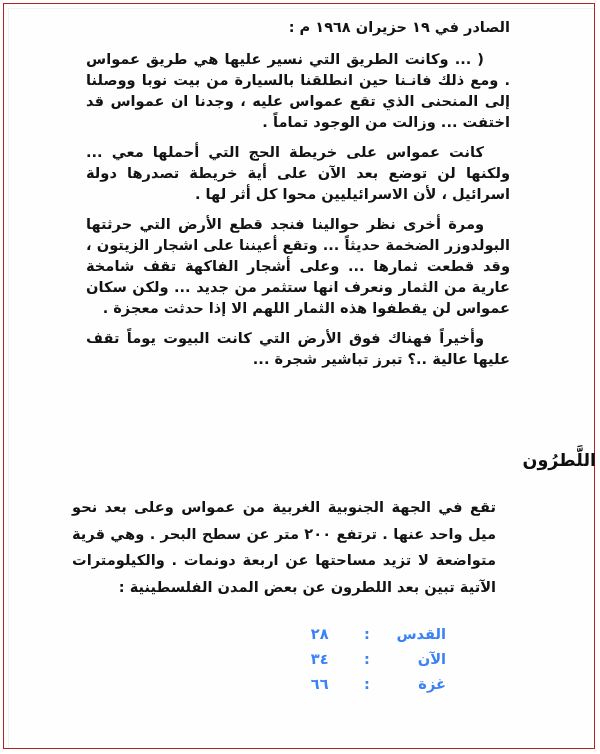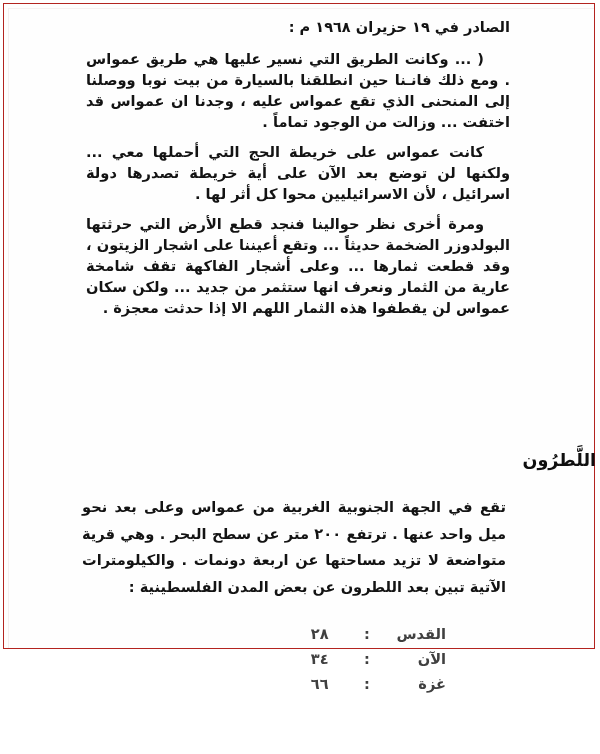--- a/index.html
+++ b/index.html
@@ -14,21 +14,21 @@
     overflow: hidden;
     font-family: "DejaVu Sans", "Liberation Sans", sans-serif;
   }
 
   
   .page-frame {
     position: absolute;
     left: 3px;
     top: 3px;
     width: 592px;
-    height: 646px;
+    height: 746px;
     border: 1.6px solid #b3231f;
     box-sizing: border-box;
     background: #fefefe;
   }
   .page-frame::after {
     
     content: "";
     position: absolute;
     left: 4px;
     top: 4px;
@@ -101,21 +101,21 @@
     text-align: right;
     font-size: 17.5px;
     font-weight: 700;
     color: #0f0f0f;
     letter-spacing: 0.5px;
   }
 
   
   .lower-block {
     position: absolute;
-    right: 90px;
+    right: 100px;
     top: 490px;
     width: 424px;
   }
   .lower-block p {
     margin: 0;
     font-size: 14.6px;
     line-height: 26.5px;
     text-indent: 0;
   }
 
@@ -124,21 +124,21 @@
     position: absolute;
     right: 150px;
     top: 617px;
     width: 175px;
     border-collapse: collapse;
     direction: rtl;
   }
   .distance-table td {
     font-size: 14.6px;
     line-height: 25px;
-    color: #404040;
+    color: #3b82f6;
     font-weight: 700;
     padding: 0;
     white-space: nowrap;
   }
   .distance-table td.city {
     text-align: right;
     width: 74px;
   }
   .distance-table td.colon {
     text-align: center;
@@ -167,20 +167,21 @@
 
 <div class="page-frame">
   <div class="page-body">
 
     <div class="source-line ar">الصادر في ١٩ حزيران ١٩٦٨ م :</div>
 
     <div class="content">
       <p class="para ar gap-1">( ... وكانت الطريق التي نسير عليها هي طريق عمواس . ومع ذلك فانـنا حين انطلقنا بالسيارة من بيت نوبا ووصلنا إلى المنحنى الذي تقع عمواس عليه ، وجدنا ان عمواس قد اختفت ... وزالت من الوجود تماماً .</p>
       <p class="para ar gap-2">كانت عمواس على خريطة الحج التي أحملها معي ... ولكنها لن توضع بعد الآن على أية خريطة تصدرها دولة اسرائيل ، لأن الاسرائيليين محوا كل أثر لها .</p>
       <p class="para ar gap-3">ومرة أخرى نظر حوالينا فنجد قطع الأرض التي حرثتها البولدوزر الضخمة حديثاً ... وتقع أعيننا على اشجار الزيتون ، وقد قطعت ثمارها ... وعلى أشجار الفاكهة تقف شامخة عارية من الثمار ونعرف انها ستثمر من جديد ... ولكن سكان عمواس لن يقطفوا هذه الثمار اللهم الا إذا حدثت معجزة .</p>
+      <p class="para ar">وأخيراً فهناك فوق الأرض التي كانت البيوت يوماً تقف عليها عالية ..؟ تبرز تباشير شجرة ...</p>
     </div>
 
     <div class="section-heading ar">اللَّطرُون</div>
 
     <div class="lower-block">
       <p class="ar">تقع في الجهة الجنوبية الغربية من عمواس وعلى بعد نحو ميل واحد عنها . ترتفع ٢٠٠ متر عن سطح البحر . وهي قرية متواضعة لا تزيد مساحتها عن اربعة دونمات .  والكيلومترات الآتية تبين بعد اللطرون  عن بعض المدن الفلسطينية :</p>
     </div>
 
     <table class="distance-table">
       <tbody>

